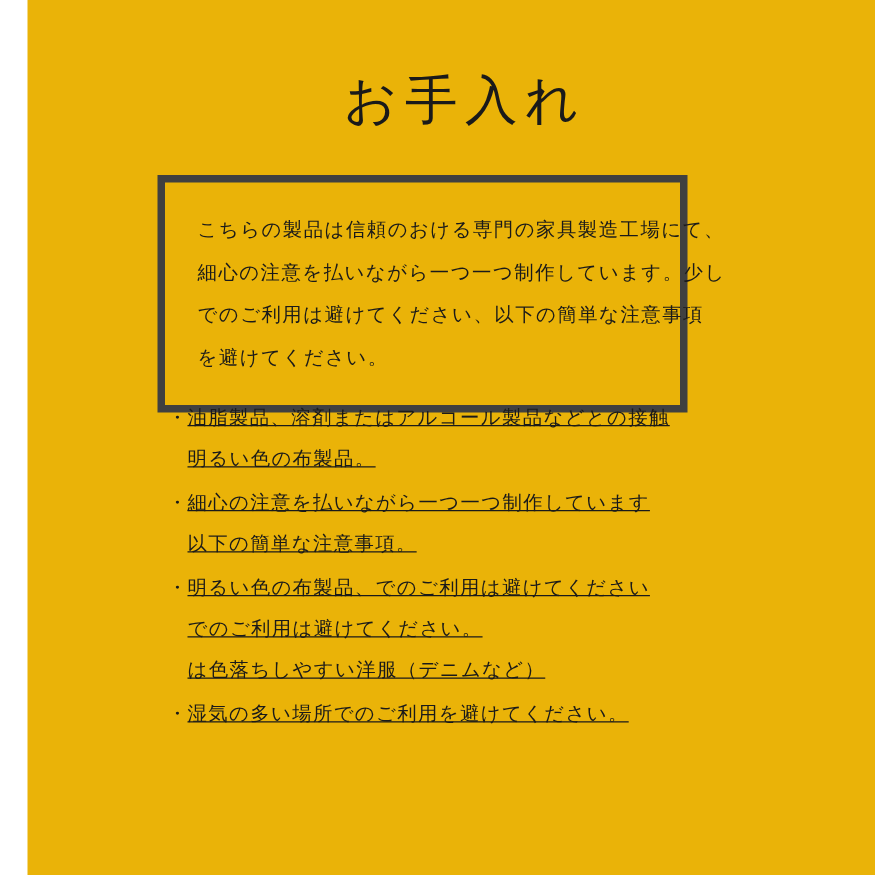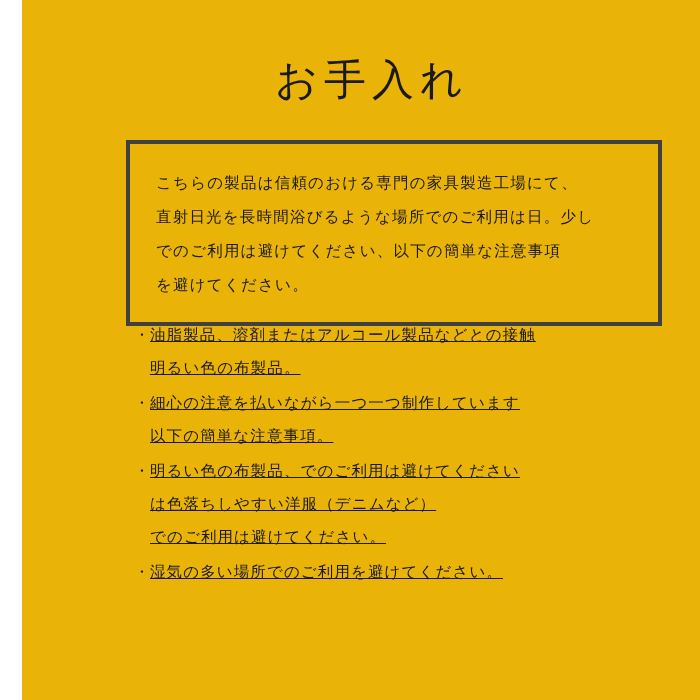--- a/index.html
+++ b/index.html
@@ -31,23 +31,23 @@
     font-size: 42px;
     letter-spacing: 6px;
     font-weight: 400;
     color: #1a1a1a;
     font-family: "DejaVu Serif", "Liberation Serif", serif;
   }
   .notice-box {
     position: absolute;
     top: 140px;
     left: 104px;
-    width: 536px;
+    width: 424px;
     box-sizing: border-box;
-    border: 4px solid #404040;
+    border: 6px solid #404040;
     padding: 22px 26px 20px 26px;
   }
   .notice-line {
     font-size: 15.5px;
     line-height: 34px;
     letter-spacing: 1.2px;
     color: #1a1a1a;
     white-space: nowrap;
   }
   .bullets {
@@ -83,21 +83,21 @@
 </style>
 </head>
 <body>
 
 <div class="page">
 
   <div class="title">お手入れ</div>
 
   <div class="notice-box">
     <div class="notice-line">こちらの製品は信頼のおける専門の家具製造工場にて、</div>
-    <div class="notice-line">直射日光を長時間浴びるような場所でのご利用は日。少し</div>
+    <div class="notice-line">細心の注意を払いながら一つ一つ制作しています。少し</div>
     <div class="notice-line">でのご利用は避けてください、以下の簡単な注意事項</div>
     <div class="notice-line">を避けてください。</div>
   </div>
 
   <div class="bullets">
 
     <div class="bullet-item">
       <div class="bullet-mark">・</div>
       <div class="bullet-lines">
         <div class="bullet-line">油脂製品、溶剤またはアルコール製品などとの接触</div>
@@ -110,22 +110,22 @@
       <div class="bullet-lines">
         <div class="bullet-line">細心の注意を払いながら一つ一つ制作しています</div>
         <div class="bullet-line">以下の簡単な注意事項。</div>
       </div>
     </div>
 
     <div class="bullet-item">
       <div class="bullet-mark">・</div>
       <div class="bullet-lines">
         <div class="bullet-line">明るい色の布製品、でのご利用は避けてください</div>
+        <div class="bullet-line">でのご利用は避けてください。</div>
         <div class="bullet-line">は色落ちしやすい洋服（デニムなど）</div>
-        <div class="bullet-line">でのご利用は避けてください。</div>
       </div>
     </div>
 
     <div class="bullet-item">
       <div class="bullet-mark">・</div>
       <div class="bullet-lines">
         <div class="bullet-line">湿気の多い場所でのご利用を避けてください。</div>
       </div>
     </div>
 

